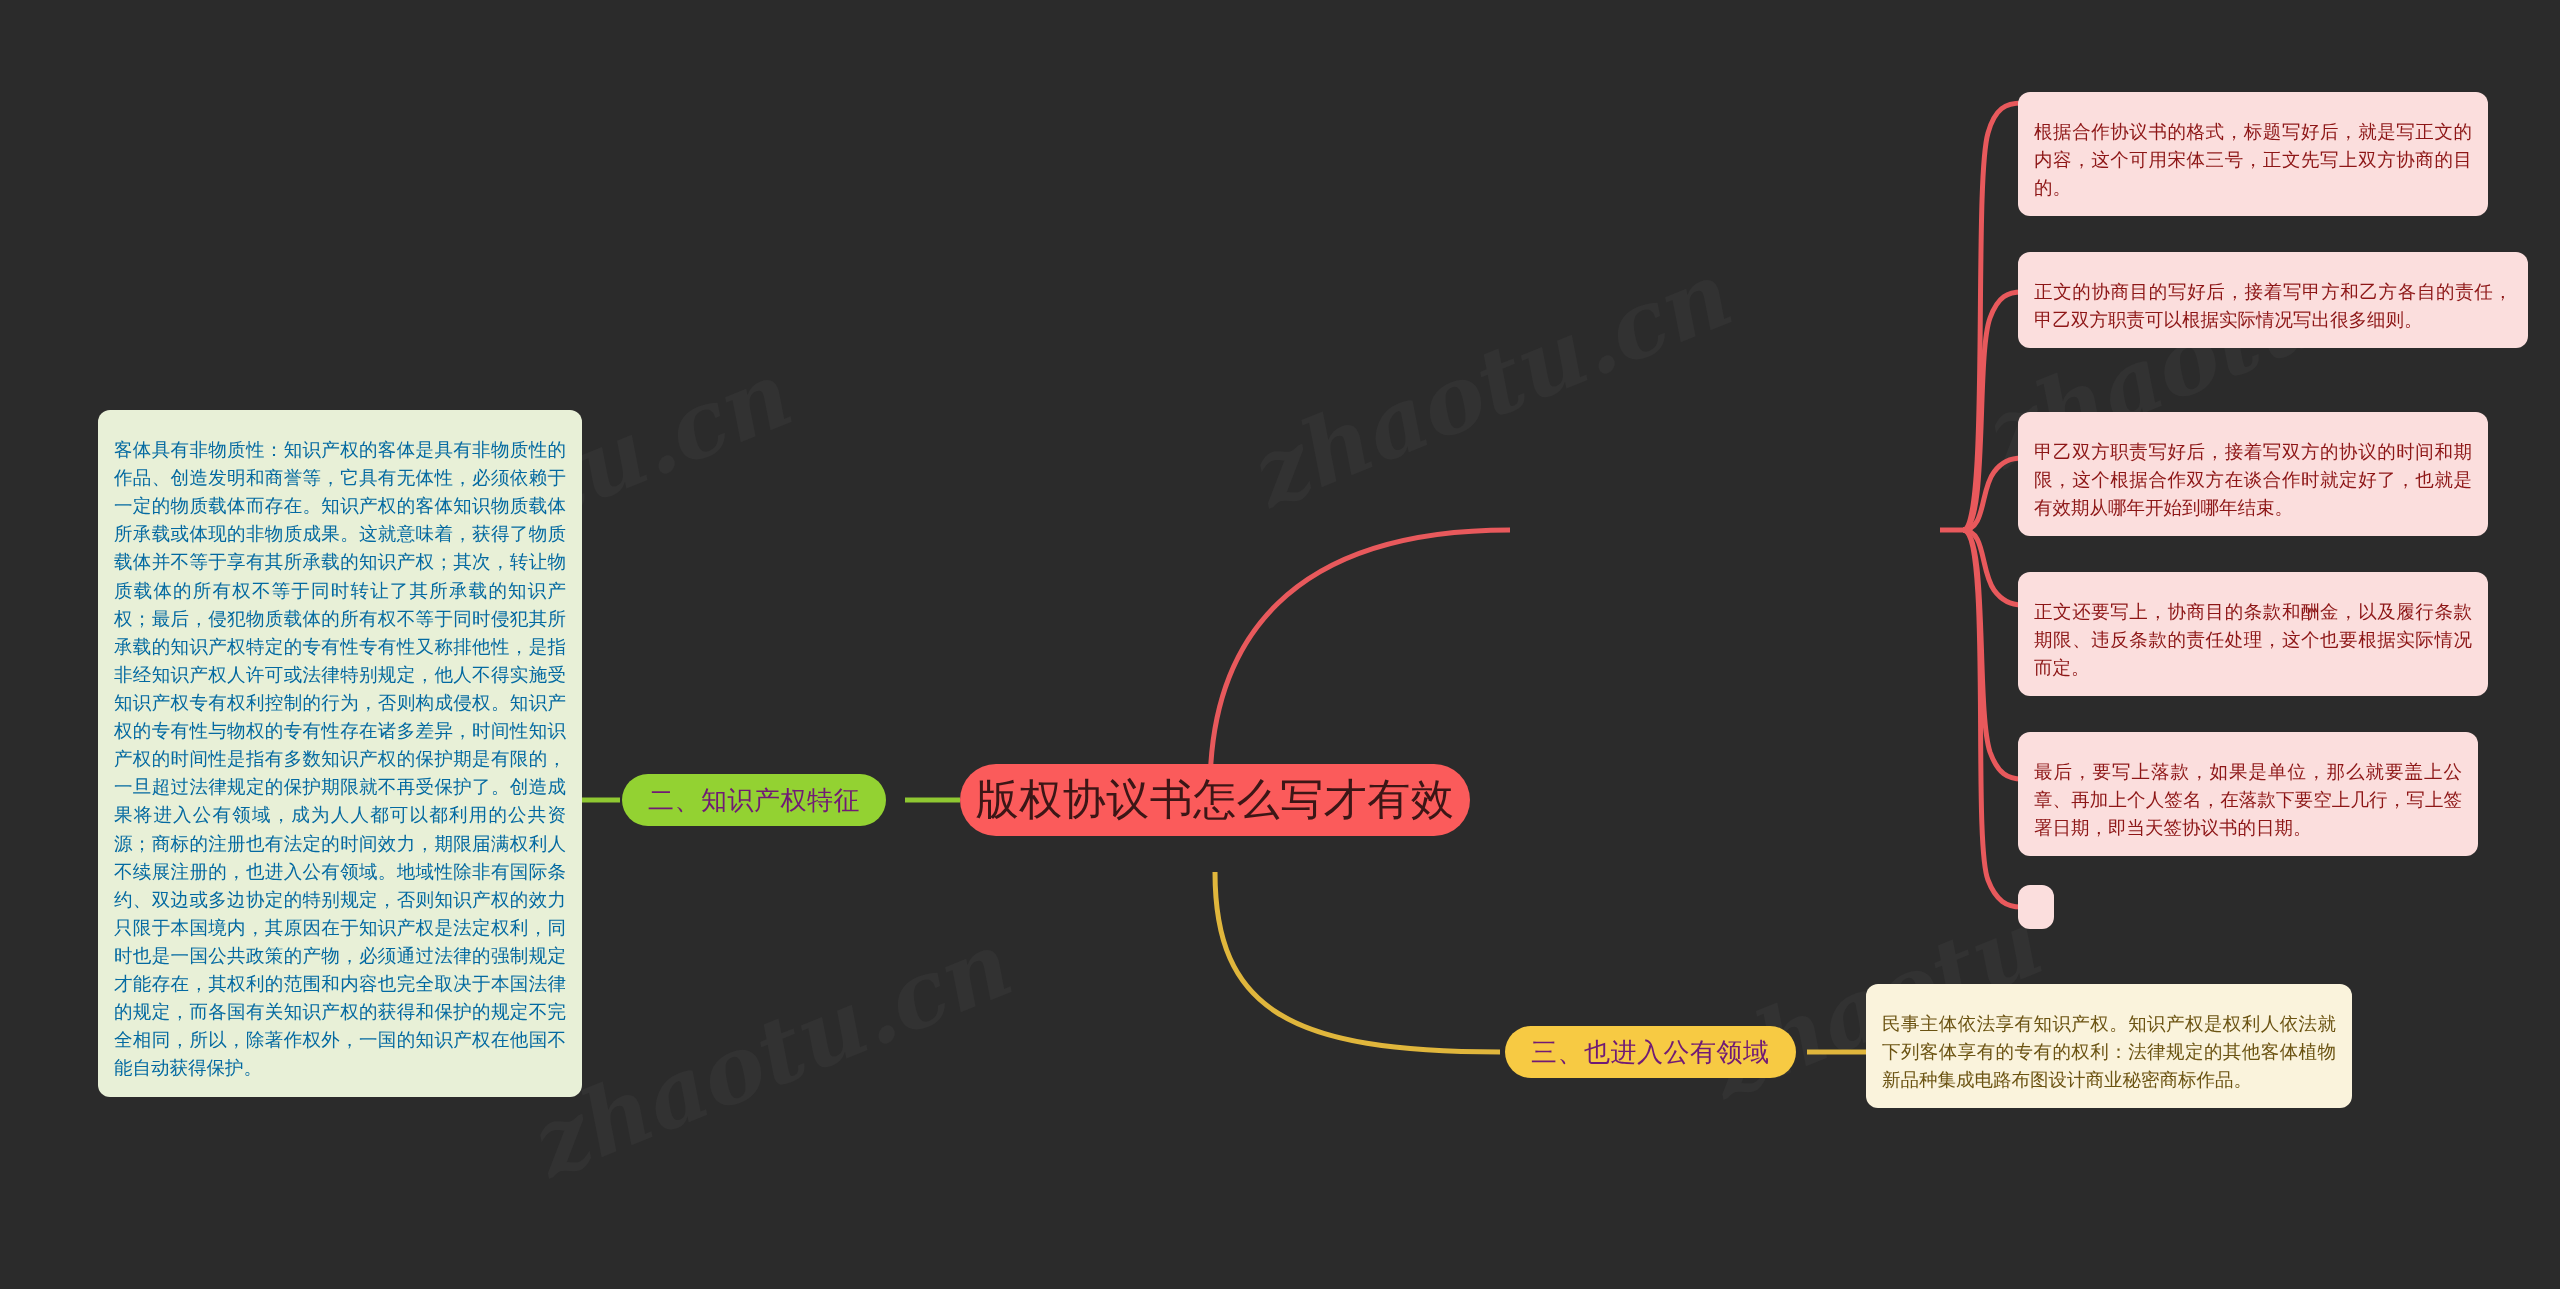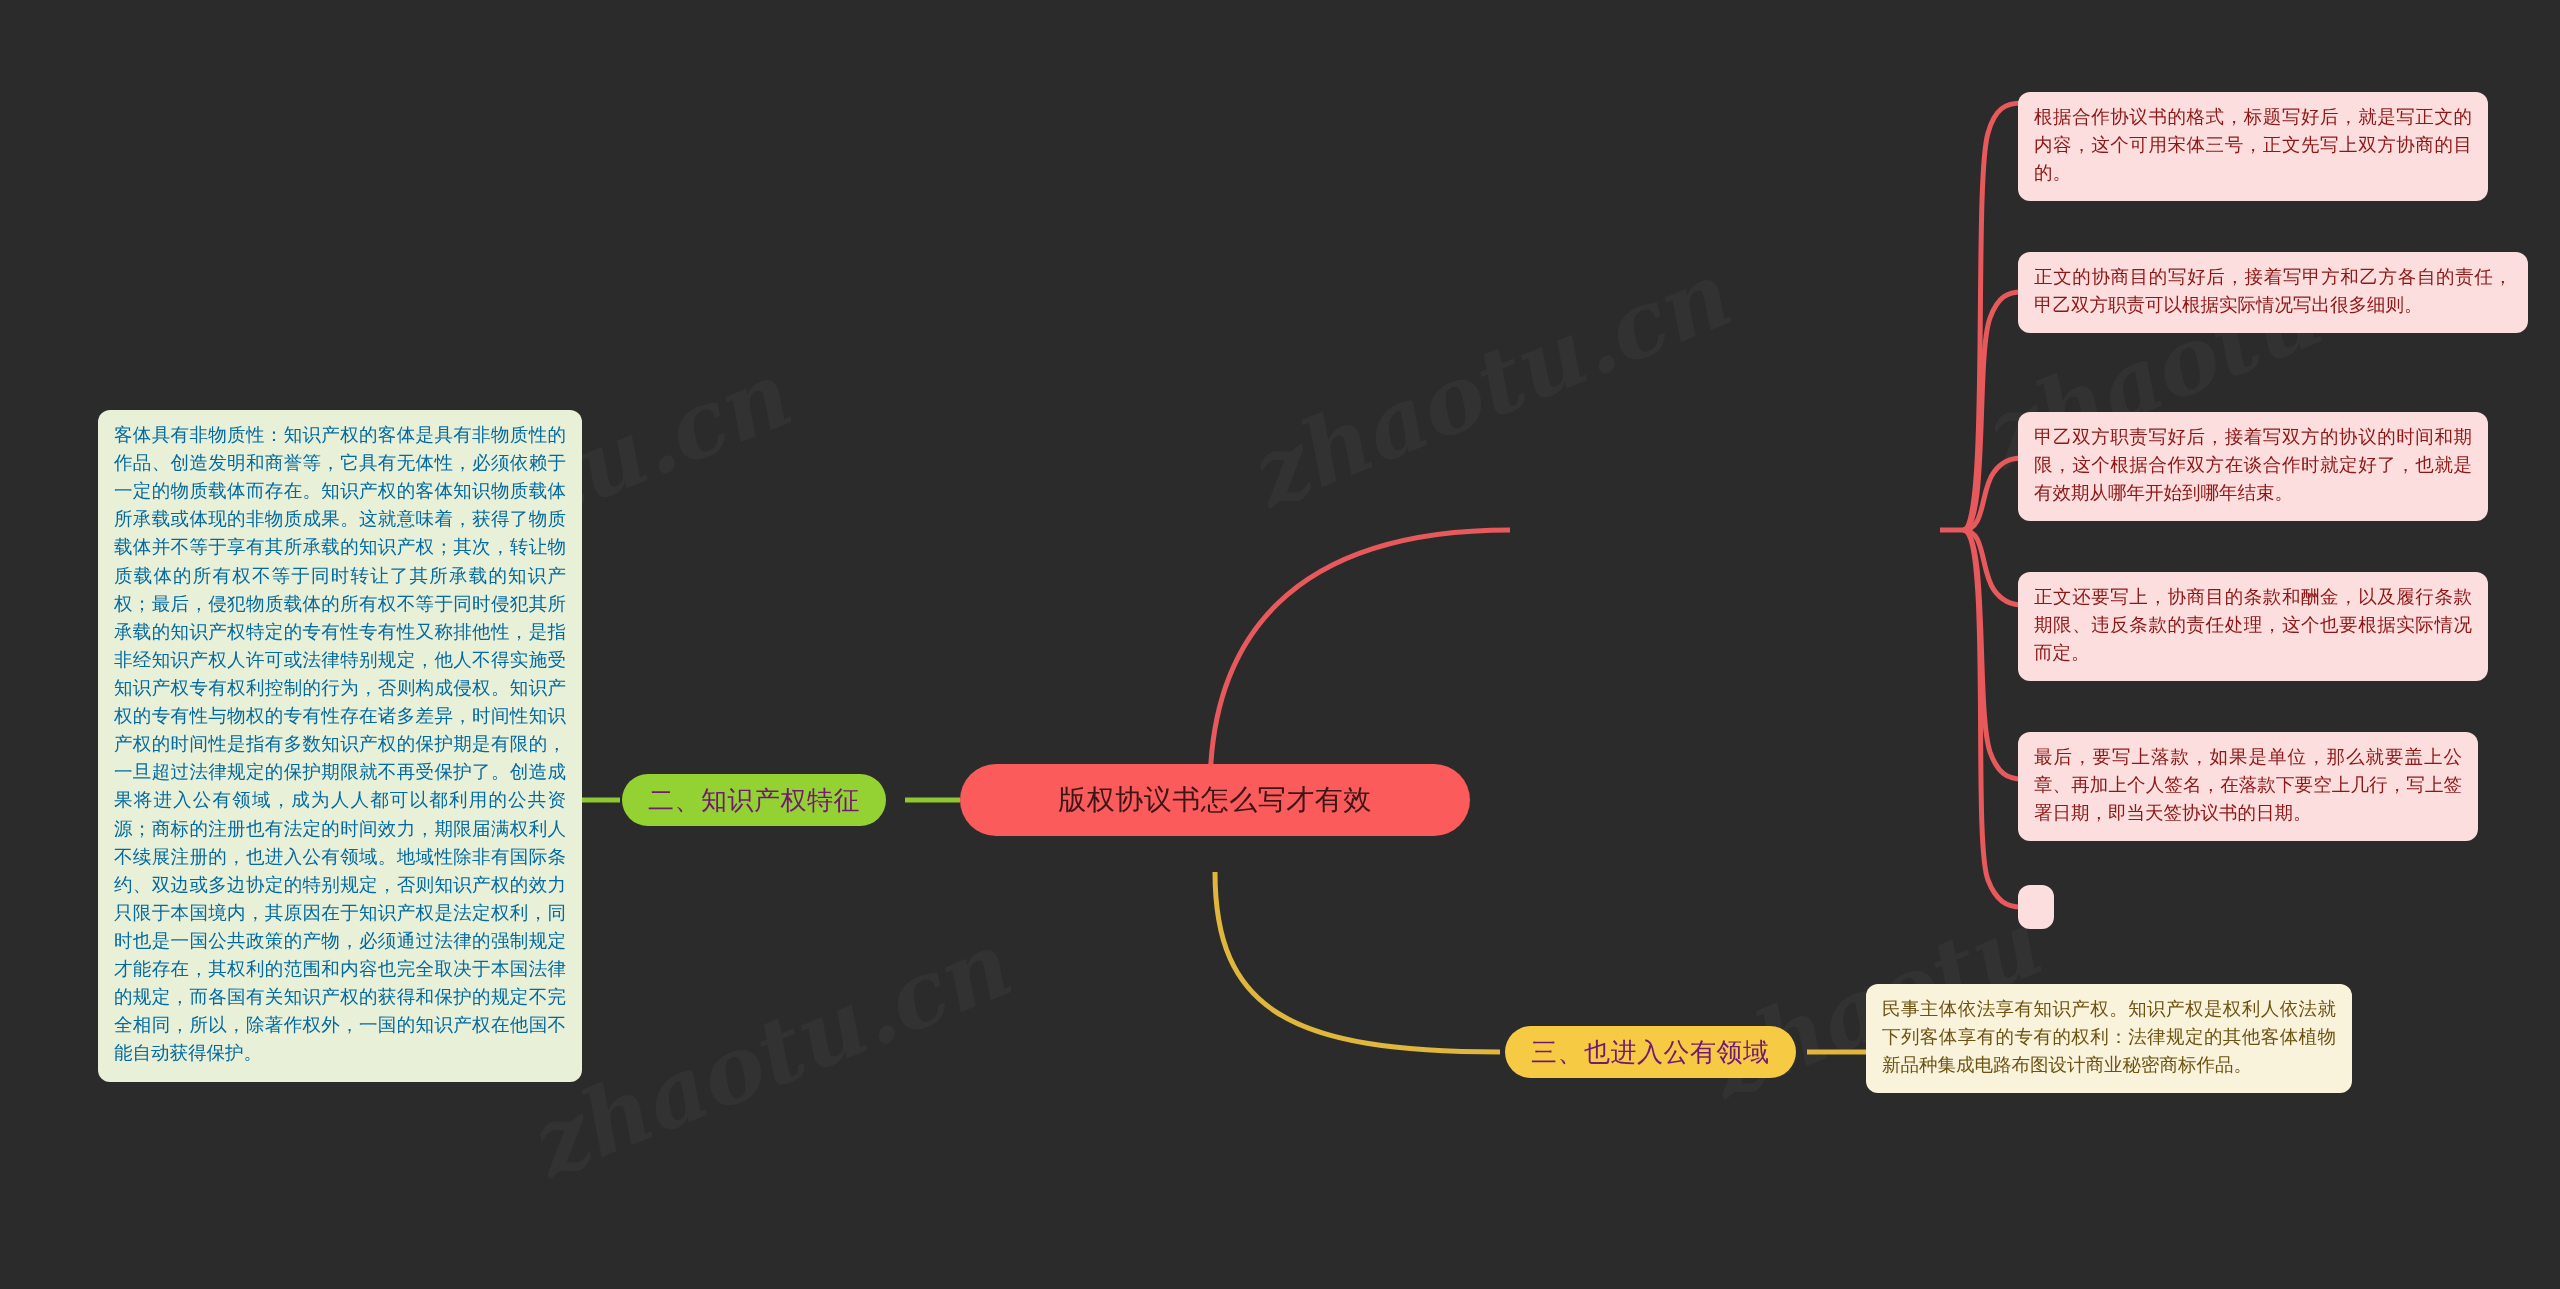--- a/index.html
+++ b/index.html
@@ -48,21 +48,21 @@
   }
 
   
   .central {
     background: #fb5b5b;
     border-radius: 44px;
     padding: 0 38px;
     height: 72px;
   }
   .central .node-label {
-    font-size: 28px;
+    font-size: 43px;
     color: #3c1616;
   }
 
   
   .pill {
     height: 52px;
     padding: 0 26px;
     border-radius: 28px;
   }
   .pill.red   { background: #fb5b5b; }
@@ -72,21 +72,21 @@
     font-size: 26px;
     color: #2b1a1a;
   }
   .pill.green .node-label,
   .pill.amber .node-label { color: #701a75; }
 
   
   .note {
     position: absolute;
     border-radius: 12px;
-    padding: 11px 16px 14px 16px;
+    padding: 26px 16px 14px 16px;
     z-index: 4;
     line-height: 1.52;
     font-size: 18.5px;
   }
   .note.pink {
     background: #fbdedd;
     color: #8d1616;
   }
   .note.cream {
     background: #faf3dc;

